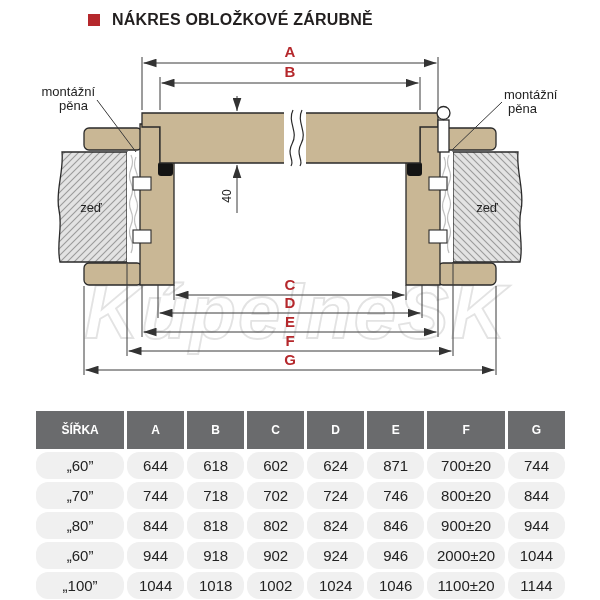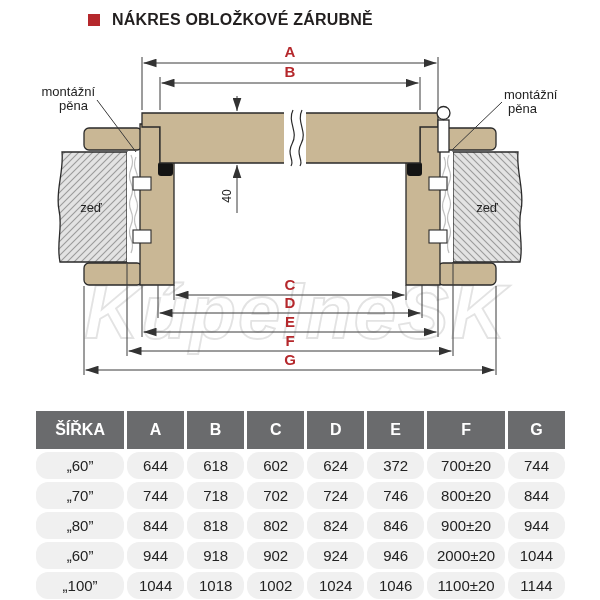--- a/index.html
+++ b/index.html
@@ -9,21 +9,21 @@
   }
   .title-bar{position:absolute;top:7px;left:88px;display:flex;align-items:center;gap:8px;}
   .title-bullet{width:12px;height:12px;background:#b5282c;flex:0 0 auto;}
   .page-title{font-size:16px;font-weight:bold;color:#221f1f;margin:4px;letter-spacing:0.2px;}
   .drawing-svg{position:absolute;top:0;left:0;}
   table.dims{
     position:absolute;top:408px;left:33px;width:535px;
     border-collapse:separate;border-spacing:3px;table-layout:fixed;
   }
   table.dims th{
-    background:#6a6b6d;color:#ffffff;font-size:16px;font-weight:bold;
+    background:#6a6b6d;color:#ffffff;font-size:12px;font-weight:bold;
     height:38px;text-align:center;padding:0;
   }
   table.dims td{
     background:#f0f0f0;color:#222222;font-size:15px;text-align:center;
     height:23px;padding:2px 0;border-radius:12px;
   }
   .c-sirka{width:17%;} .c-std{width:11%;} .c-f{width:15%;}
 </style>
 </head>
 <body>
@@ -152,21 +152,21 @@
         <th>G</th>
       </tr>
     </thead>
   <tbody id="dims-body">
       <tr>
         <td>„60”</td>
         <td>644</td>
         <td>618</td>
         <td>602</td>
         <td>624</td>
-        <td>372</td>
+        <td>871</td>
         <td>700±20</td>
         <td>744</td>
       </tr>
       <tr>
         <td>„70”</td>
         <td>744</td>
         <td>718</td>
         <td>702</td>
         <td>724</td>
         <td>746</td>

